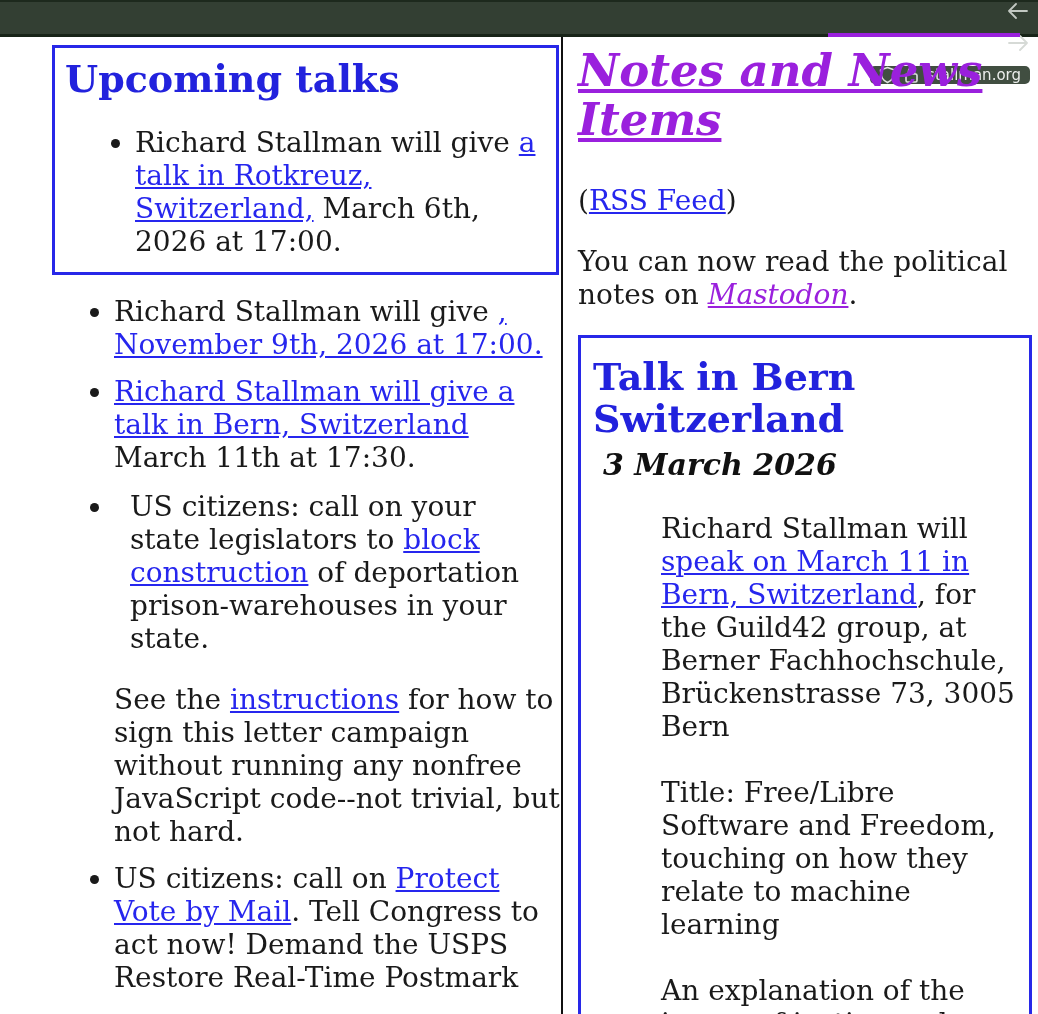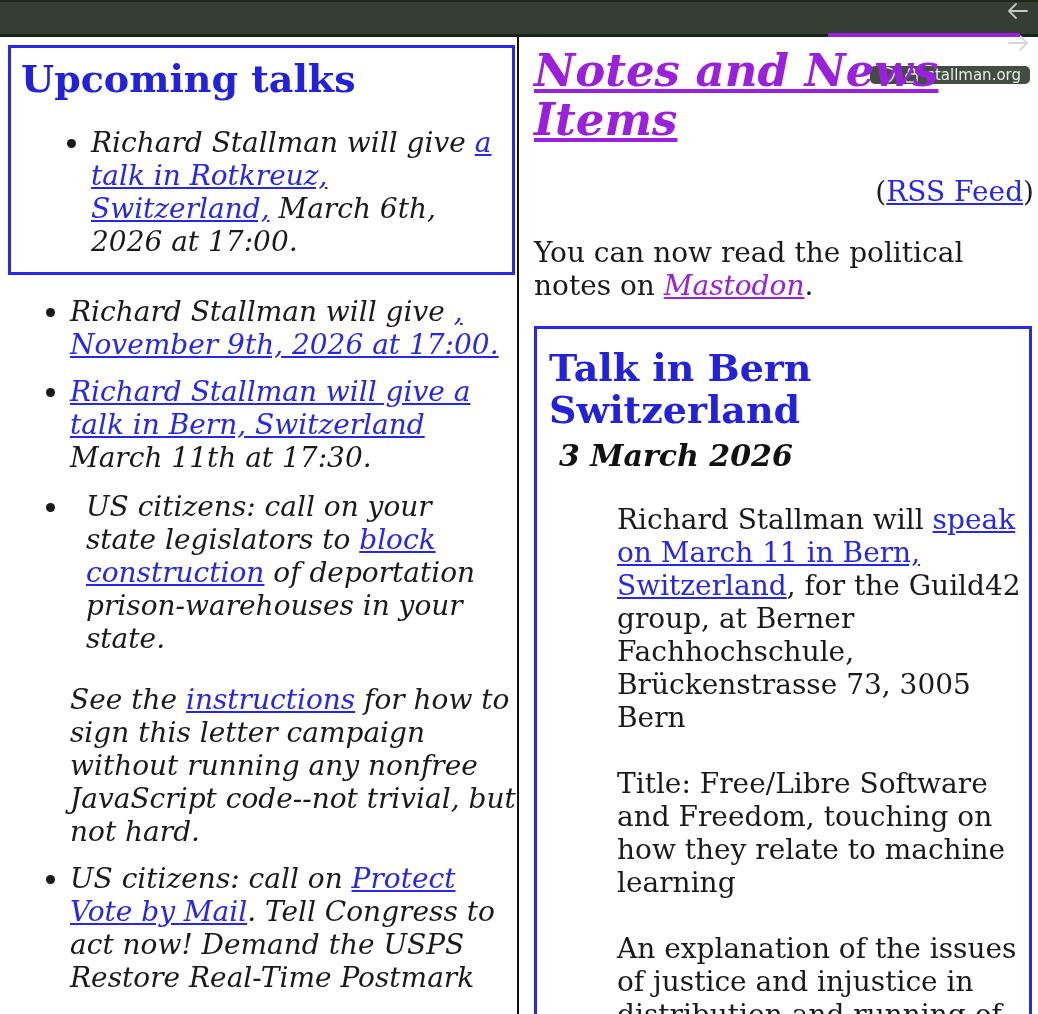--- a/index.html
+++ b/index.html
@@ -24,45 +24,45 @@
     white-space:nowrap;
   }
   
   .clipped-underline{
     position:absolute;left:828px;top:33px;width:192px;height:4px;background:#9a20dd;
   }
   
   .page{display:flex;height:977px;}
   .col-left{
     width:517px;border-right:2px solid #101010;box-sizing:content-box;
-    overflow:hidden;flex:none;
+    overflow:hidden;flex:none;padding-left:44px;
   }
   .col-right{flex:1;padding:0 4px 0 15px;overflow:hidden;}
 
   
   .body-text{font-size:28px;line-height:33px;}
   a{text-decoration:underline;cursor:pointer;}
   a.lnk{color:#2626ee;}
   a.visited{color:#9a20dd;font-style:italic;}
   h2.sec{font-size:38px;line-height:42px;color:#2222dd;font-weight:bold;margin:0;}
 
   
   .talks-box{
     border:3px solid #2828e8;margin:8px 2px 0 8px;padding:10px 8px 0 10px;
   }
   .talks-box h2{margin:0 0 26px 0;}
   ul.rms-list{margin:0;padding:0 0 0 70px;}
-  ul.rms-list li{margin:0 0 14px 0;font-style:italic;}
+  ul.rms-list li{margin:0 0 14px 0;}
   ul.cont{margin-top:20px;}
   .urgent-head{margin:32px 0 32px 10px;}
   li .p2{margin:28px 0 0 0;}
 
   
   .news-title{display:block;font-size:45px;line-height:49px;font-weight:bold;margin:9px 0 0 0;}
-  .rss-line{margin:31px 0 0 0;text-align:right;}
+  .rss-line{margin:40px 0 0 0;}
   .mastodon-line{margin:28px 0 24px 0;}
   .bern-box{
     border:3px solid #2828e8;margin:0 2px 0 0;padding:8px 6px 0 12px;
     box-sizing:border-box;height:694px;overflow:hidden;
   }
   .bern-box h2{margin:10px 0 0 0;}
   .bern-date{font-size:30px;line-height:34px;font-weight:bold;font-style:italic;margin:8px 0 0 10px;color:#111;}
   .bern-quote{margin:30px 0 0 68px;}
   .bern-quote p{margin:0 0 33px 0;}
   svg{display:block;}

